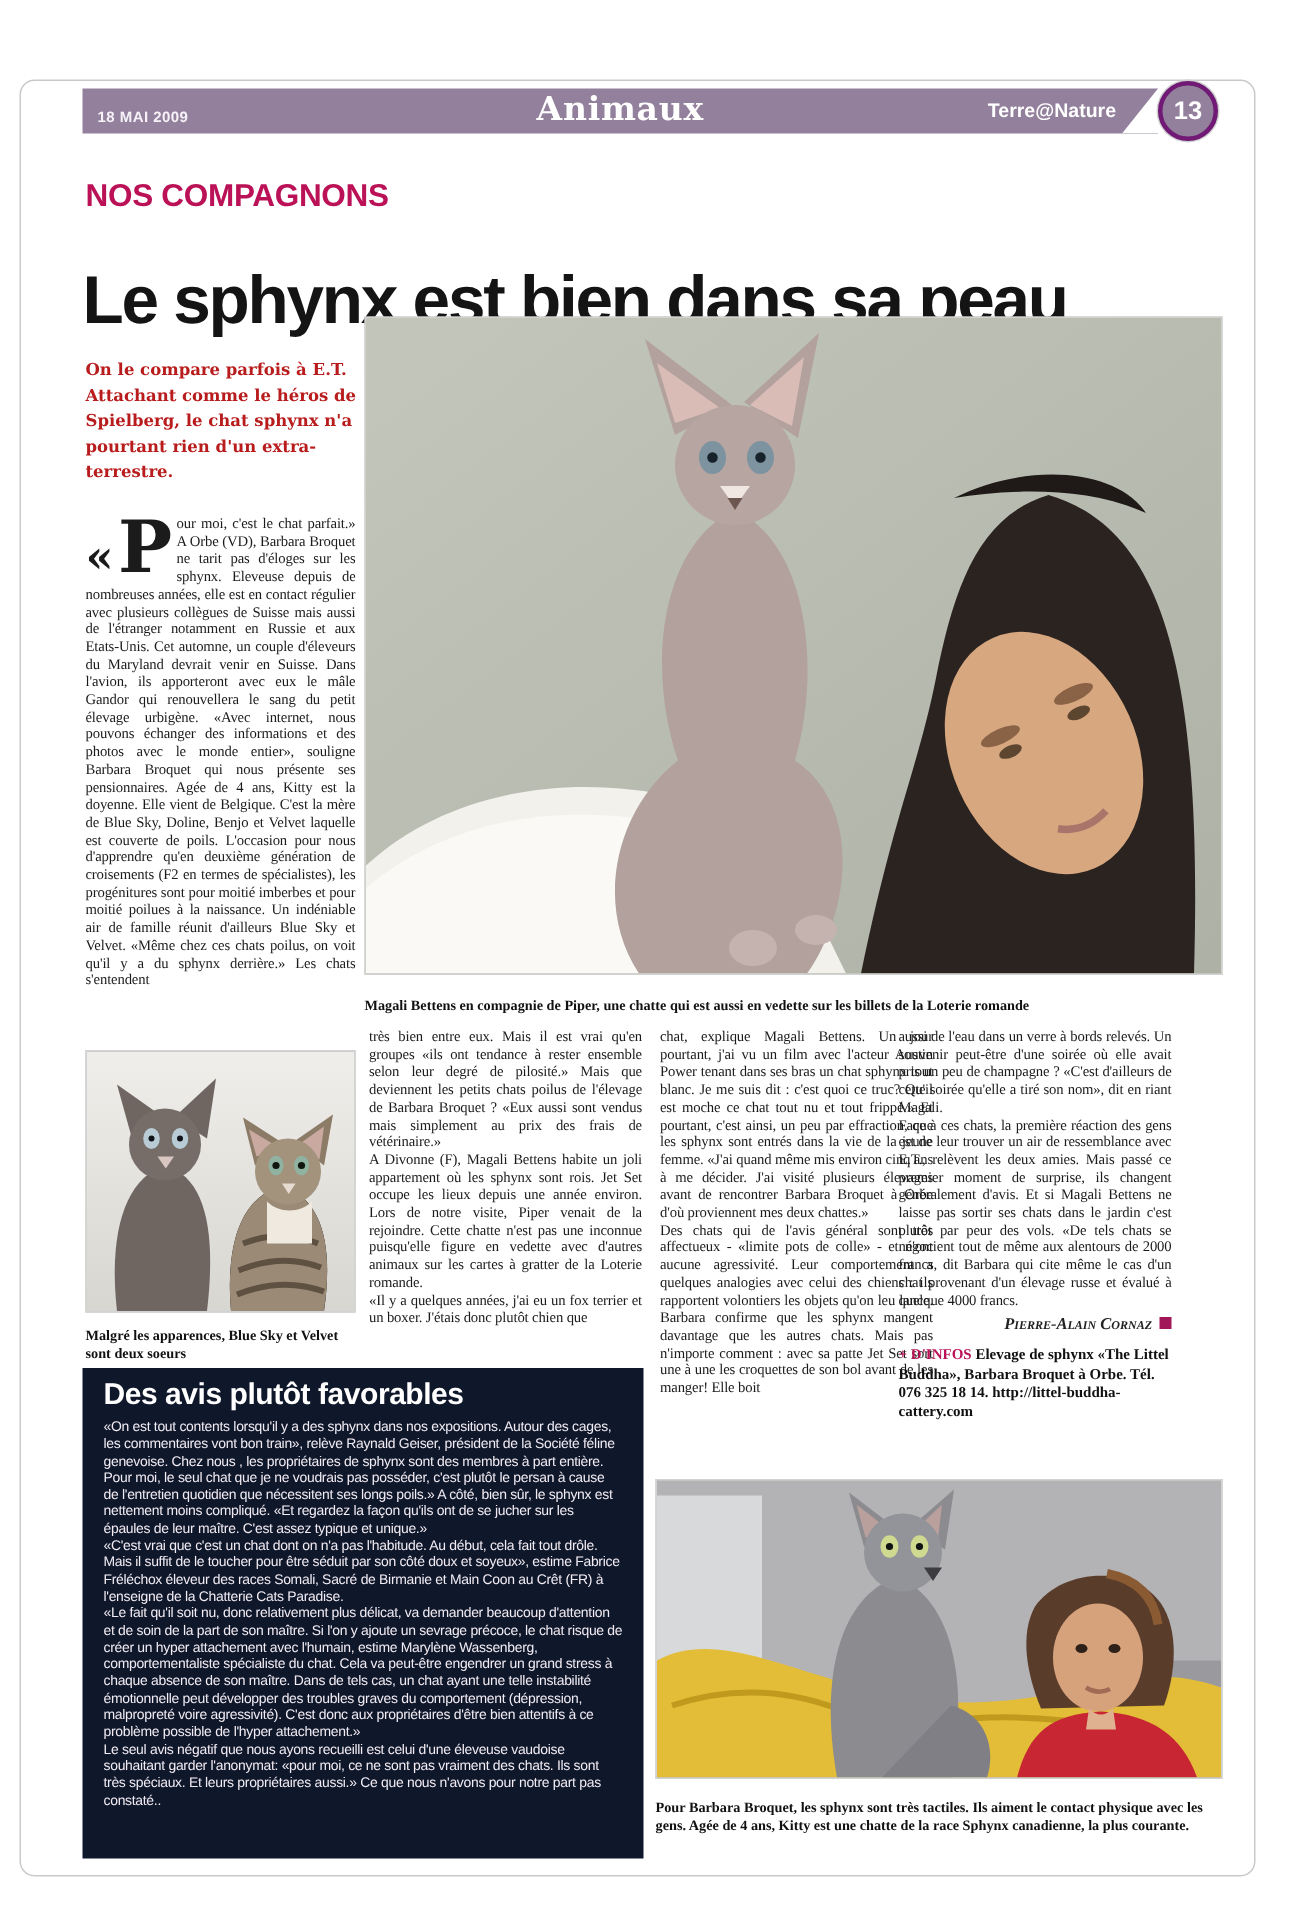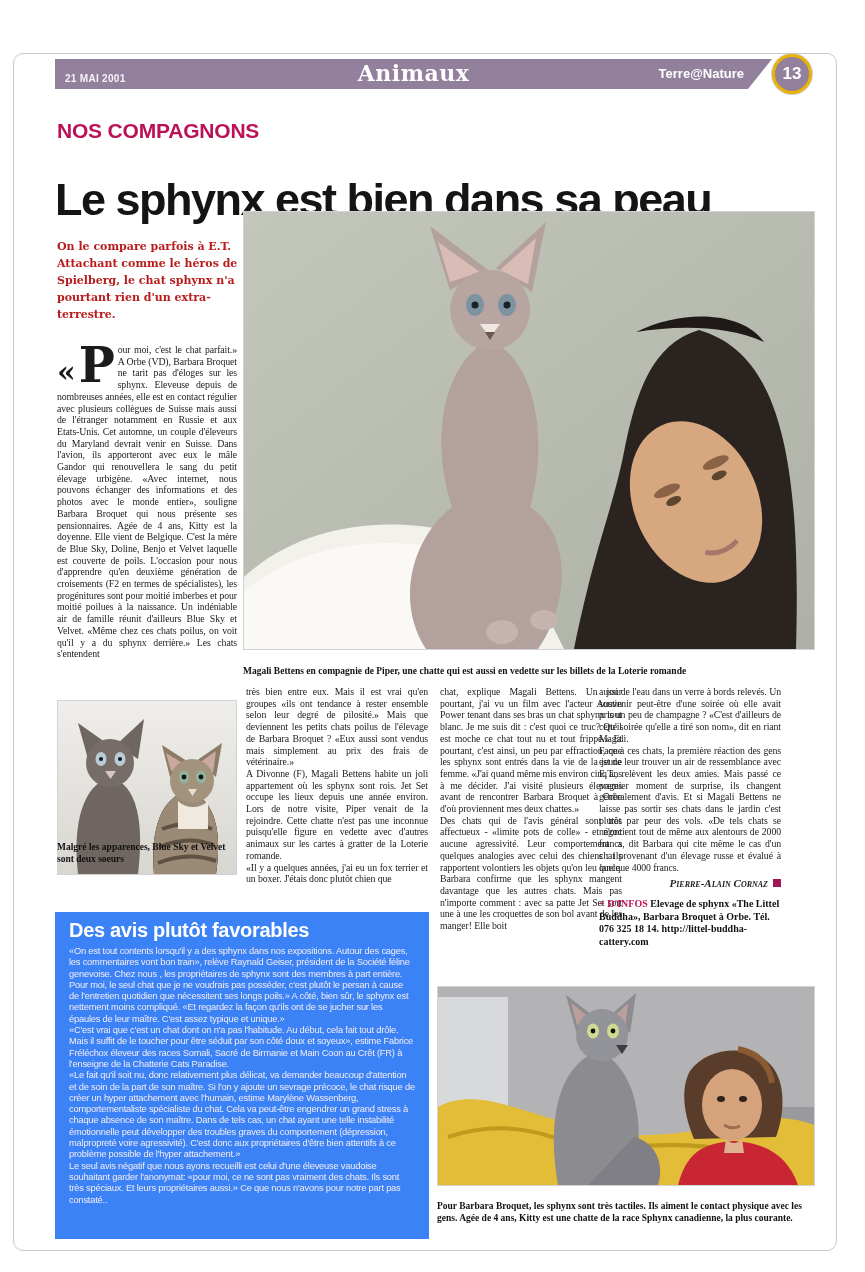--- a/index.html
+++ b/index.html
@@ -11,21 +11,21 @@
   .topbar{position:absolute;left:55px;top:59px;width:717px;height:30px;background:#93809d;}
   .topbar .date{position:absolute;left:10px;bottom:5px;font-family:"Liberation Sans",sans-serif;
         font-size:10px;font-weight:bold;color:#f6f2f7;letter-spacing:.3px;}
   .topbar .section{position:absolute;left:0;right:0;top:1px;text-align:center;
         font-family:"DejaVu Serif",serif;font-weight:bold;font-size:22px;color:#ffffff;letter-spacing:.5px;}
   .topbar .brand{position:absolute;right:28px;top:7px;font-family:"Liberation Sans",sans-serif;
         font-size:13px;font-weight:bold;color:#ffffff;}
   .notch{position:absolute;left:748px;top:59px;width:24px;height:30px;background:#ffffff;
         clip-path:polygon(100% 0,100% 100%,0 100%);}
   .pagenum{position:absolute;left:772px;top:54px;width:34px;height:34px;border-radius:50%;
-        background:#93809d;border:3px solid #eab308;box-shadow:0 0 0 1px #cfcfcf;
+        background:#93809d;border:3px solid #701a75;box-shadow:0 0 0 1px #cfcfcf;
         display:flex;align-items:center;justify-content:center;
         font-family:"Liberation Sans",sans-serif;font-size:17px;font-weight:bold;color:#fff;}
   
   .kicker{position:absolute;left:57px;top:119px;font-family:"Liberation Sans",sans-serif;
         font-size:21px;font-weight:bold;color:#bb1257;letter-spacing:-.2px;}
   .headline{position:absolute;left:55px;top:146px;width:770px;font-family:"Liberation Sans",sans-serif;
         font-size:45px;font-weight:bold;color:#141414;letter-spacing:-1.5px;line-height:1.05;}
   .lead{position:absolute;left:57px;top:227px;width:181px;font-family:"DejaVu Serif",serif;
         font-weight:bold;font-size:11px;line-height:17px;color:#b91c1c;}
   
@@ -42,44 +42,44 @@
   .byline{margin-top:4px;text-align:right;font-family:Liberation Serif, serif;font-style:italic;
         font-weight:bold;font-size:11px;font-variant:small-caps;color:#222;}
   .byline .sq{display:inline-block;width:8px;height:8px;background:#a21758;margin-left:5px;}
   .infos{margin-top:9px;font-family:Liberation Serif, serif;font-size:10px;
         font-weight:bold;line-height:12.5px;color:#111;}
   .infos .lbl{color:#bb1257;}
   
   .caption{font-family:"Liberation Serif",serif;font-weight:bold;font-size:9.5px;
         line-height:12px;color:#111;}
   .cap-main{position:absolute;left:243px;top:655px;width:572px;}
-  .cap-kittens{position:absolute;left:57px;top:831px;width:180px;}
+  .cap-kittens{position:absolute;left:57px;top:875px;width:180px;}
   .cap-bottom{position:absolute;left:437px;top:1190px;width:378px;}
   
   .photo{position:absolute;border:1px solid #d2d2d2;overflow:hidden;background:#bcbfb4;}
   .photo-main{left:243px;top:211px;width:570px;height:437px;}
   .photo-kittens{left:57px;top:700px;width:178px;height:173px;}
   .photo-bottom{left:437px;top:986px;width:376px;height:198px;}
   .photo svg{display:block;}
   
-  .purplebox{position:absolute;left:55px;top:912px;width:374px;height:327px;background:#3b82f6;
+  .purplebox{position:absolute;left:55px;top:912px;width:374px;height:327px;background:#0f172a;
         box-sizing:border-box;padding:7px 14px;overflow:hidden;}
   .purplebox h2{margin:0 0 4px 0;font-family:"Liberation Sans",sans-serif;font-size:20px;
         font-weight:bold;color:#ffffff;letter-spacing:-.3px;}
   .purplebox p{margin:0;font-family:"Liberation Sans",sans-serif;font-size:9.3px;
         line-height:11.3px;letter-spacing:-.2px;color:#f2ecf4;text-align:left;}
 </style>
 </head>
 <body>
 
 <div class="page">
   <div class="page-frame"></div>
 
   <div class="topbar">
-    <span class="date">21 MAI 2001</span>
+    <span class="date">18 MAI 2009</span>
     <span class="section">Animaux</span>
     <span class="brand">Terre@Nature</span>
   </div>
   <div class="notch"></div>
   <div class="pagenum">13</div>
 
   <div class="kicker">NOS COMPAGNONS</div>
   <h1 class="headline">Le sphynx est bien dans sa peau</h1>
 
   <p class="lead">On le compare parfois à E.T. Attachant comme le héros de Spielberg, le chat sphynx n'a pourtant rien  d'un extra-terrestre.</p>

